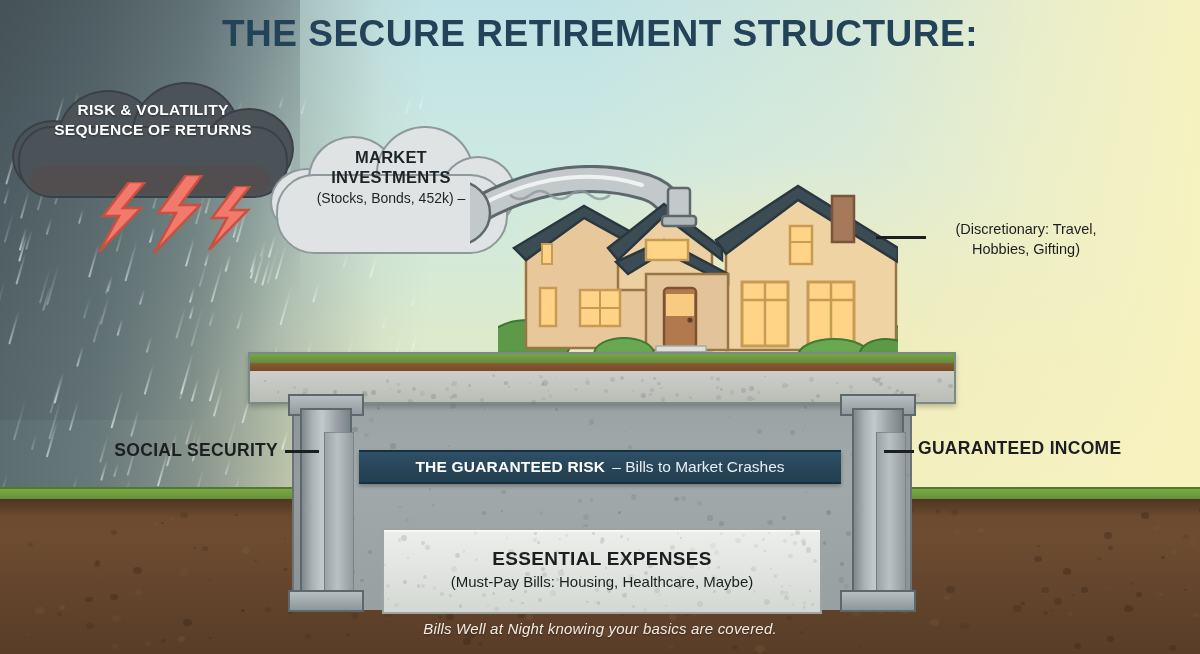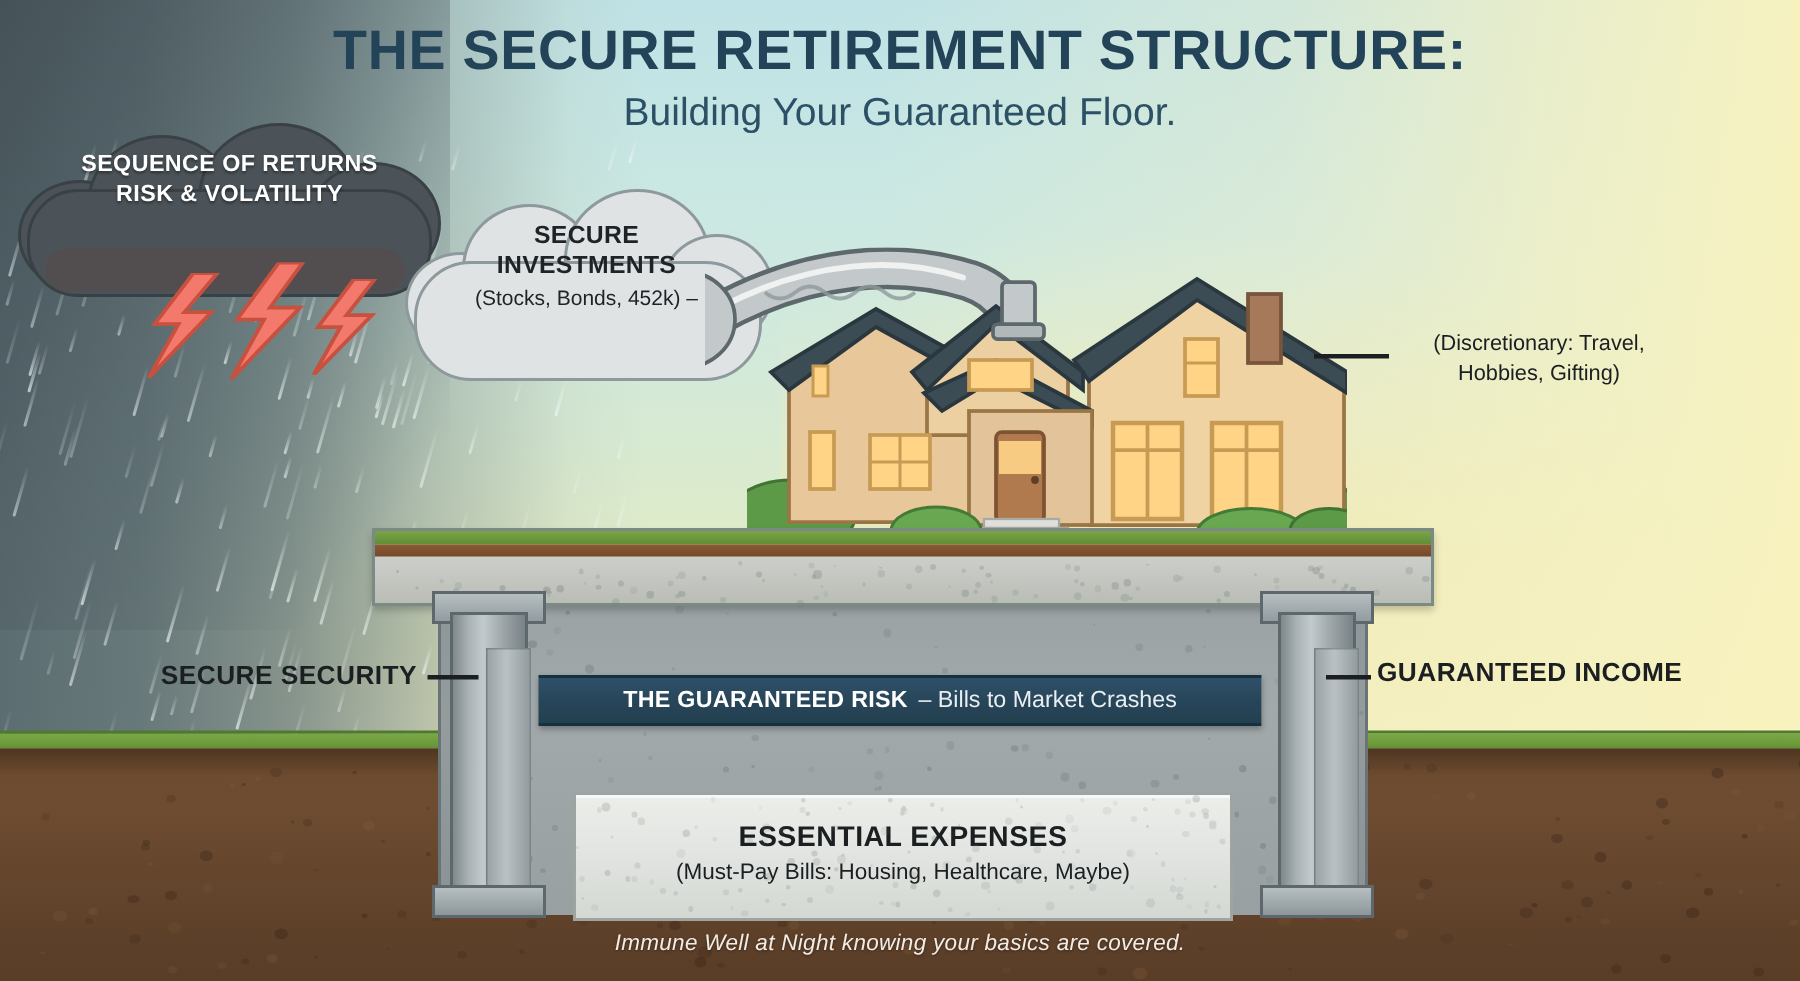--- a/index.html
+++ b/index.html
@@ -579,33 +579,32 @@
       <span class="clod l" style="left: 785.463px; top: 35.7601px; width: 8.42034px; height: 6.73627px; opacity: 0.35;"></span>
       <span class="clod" style="left: 463.266px; top: 139.217px; width: 7.96166px; height: 6.36933px; opacity: 0.75;"></span>
       <span class="clod" style="left: 85.2058px; top: 97.5385px; width: 7.3034px; height: 5.84272px; opacity: 0.66;"></span>
       <span class="clod l" style="left: 588.318px; top: 30.1368px; width: 5.28505px; height: 4.22804px; opacity: 0.73;"></span>
       <span class="clod" style="left: 465.195px; top: 132.13px; width: 9.33872px; height: 7.47097px; opacity: 0.48;"></span>
       <span class="clod" style="left: 1097.32px; top: 57.8936px; width: 4.37798px; height: 3.50239px; opacity: 0.36;"></span>
     </div>
 
   <div class="title-block">
     <div class="title-main">THE SECURE RETIREMENT STRUCTURE:</div>
-    <div class="title-sub">Building Your Guaranteed Floor.</div>
   </div>
 
   <div class="storm-cloud">
     <div class="puff" style="left:4px;top:38px;width:78px;height:70px;"></div>
     <div class="puff" style="left:50px;top:8px;width:96px;height:88px;"></div>
     <div class="puff" style="left:124px;top:0px;width:104px;height:96px;"></div>
     <div class="puff" style="left:196px;top:26px;width:86px;height:78px;"></div>
     <div class="body"></div>
     <div class="shade"></div>
     <div class="storm-label">
+      <div>RISK &amp; VOLATILITY</div>
       <div>SEQUENCE OF RETURNS</div>
-      <div>RISK &amp; VOLATILITY</div>
     </div>
   </div>
 
   <div class="bolt" style="left:95px;top:182px;">
     <svg width="58" height="70" viewBox="0 0 58 70">
       <polygon points="34,0 8,34 24,34 4,70 46,26 28,26 50,0" fill="#f2796b" stroke="#c7503f" stroke-width="2.5"></polygon>
     </svg>
   </div>
   <div class="bolt" style="left:148px;top:175px;">
     <svg width="62" height="78" viewBox="0 0 62 78">
@@ -618,21 +617,21 @@
     </svg>
   </div>
 
   <div class="market-cloud">
     <div class="puff" style="left:2px;top:46px;width:70px;height:64px;"></div>
     <div class="puff" style="left:40px;top:14px;width:86px;height:82px;"></div>
     <div class="puff" style="left:108px;top:4px;width:94px;height:90px;"></div>
     <div class="puff" style="left:172px;top:34px;width:72px;height:70px;"></div>
     <div class="body"></div>
     <div class="market-label">
-      <div class="h">SECURE</div>
+      <div class="h">MARKET</div>
       <div class="h">INVESTMENTS</div>
       <div class="s">(Stocks, Bonds, 452k) –</div>
     </div>
   </div>
 
   <div class="pipe">
     <svg width="260" height="110" viewBox="0 0 260 110">
       <path d="M6,46 C70,10 130,8 176,22 C200,30 208,48 208,72 L208,104" fill="none" stroke="#5d686c" stroke-width="28" stroke-linecap="round"></path>
       <path d="M6,46 C70,10 130,8 176,22 C200,30 208,48 208,72 L208,104" fill="none" stroke="#c3c9ca" stroke-width="22" stroke-linecap="round"></path>
       <path d="M10,40 C72,8 128,6 172,20" fill="none" stroke="#ffffff" stroke-width="4" opacity="0.75" stroke-linecap="round"></path>
@@ -1079,23 +1078,23 @@
   </div>
 
   <div class="lead-lifestyle"></div>
   <div class="label lab-lifestyle">
     <div class="s">(Discretionary: Travel,</div>
     <div class="s">Hobbies, Gifting)</div>
   </div>
 
   <div class="lead-ss"></div>
   <div class="label lab-ss">
-    <div class="h">SECURE SECURITY</div>
+    <div class="h">SOCIAL SECURITY</div>
   </div>
 
   <div class="lead-gi"></div>
   <div class="label lab-gi">
     <div class="h">GUARANTEED INCOME</div>
   </div>
 
-  <div class="footer">Immune Well at Night knowing your basics are covered.</div>
+  <div class="footer">Bills Well at Night knowing your basics are covered.</div>
 
 </div>
 
 </body></html>

